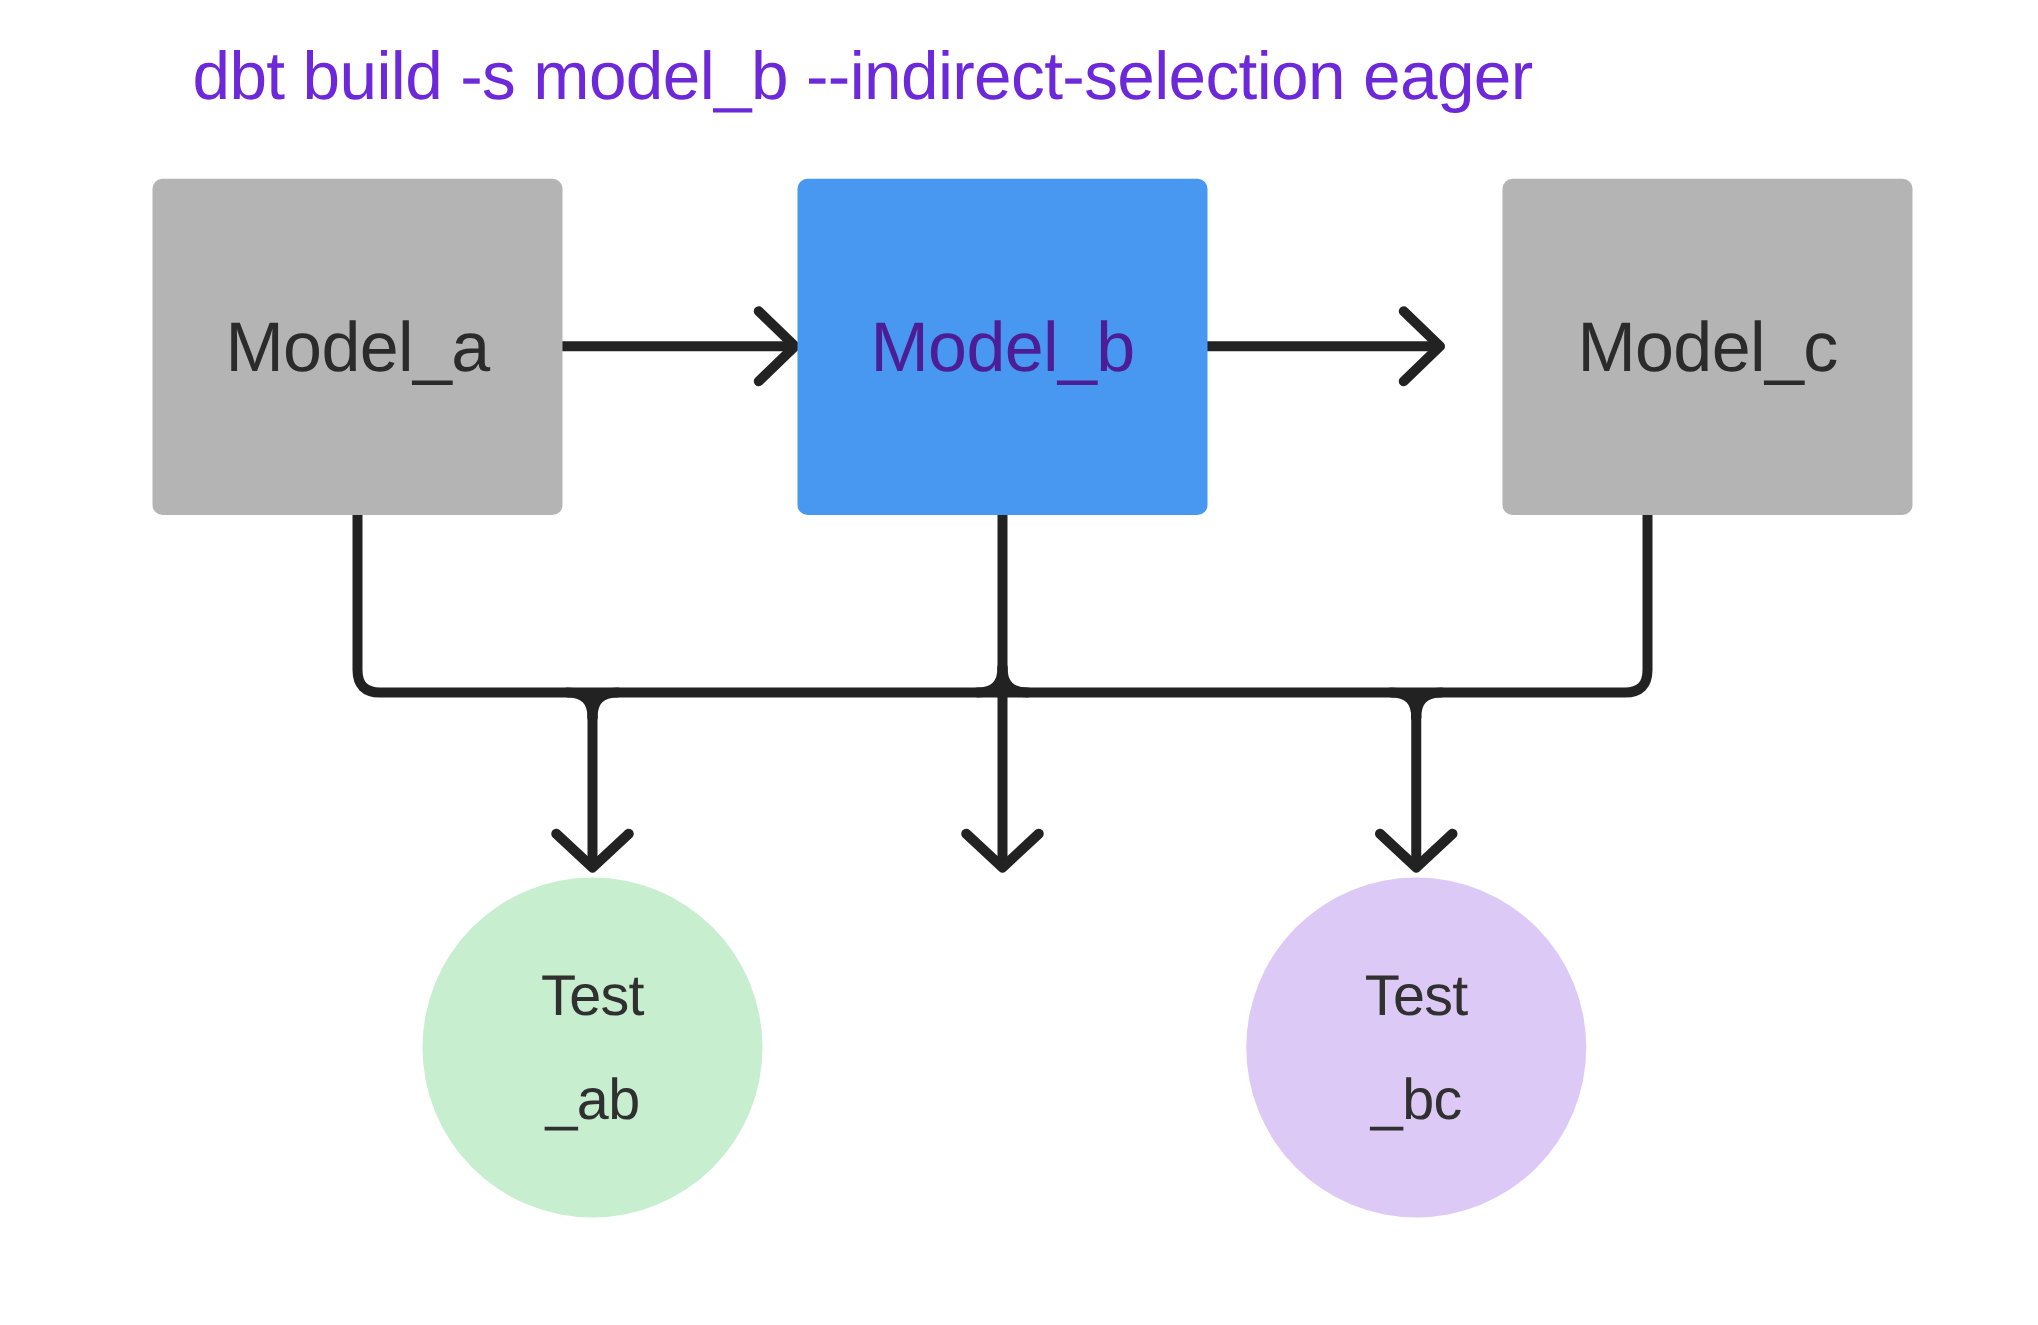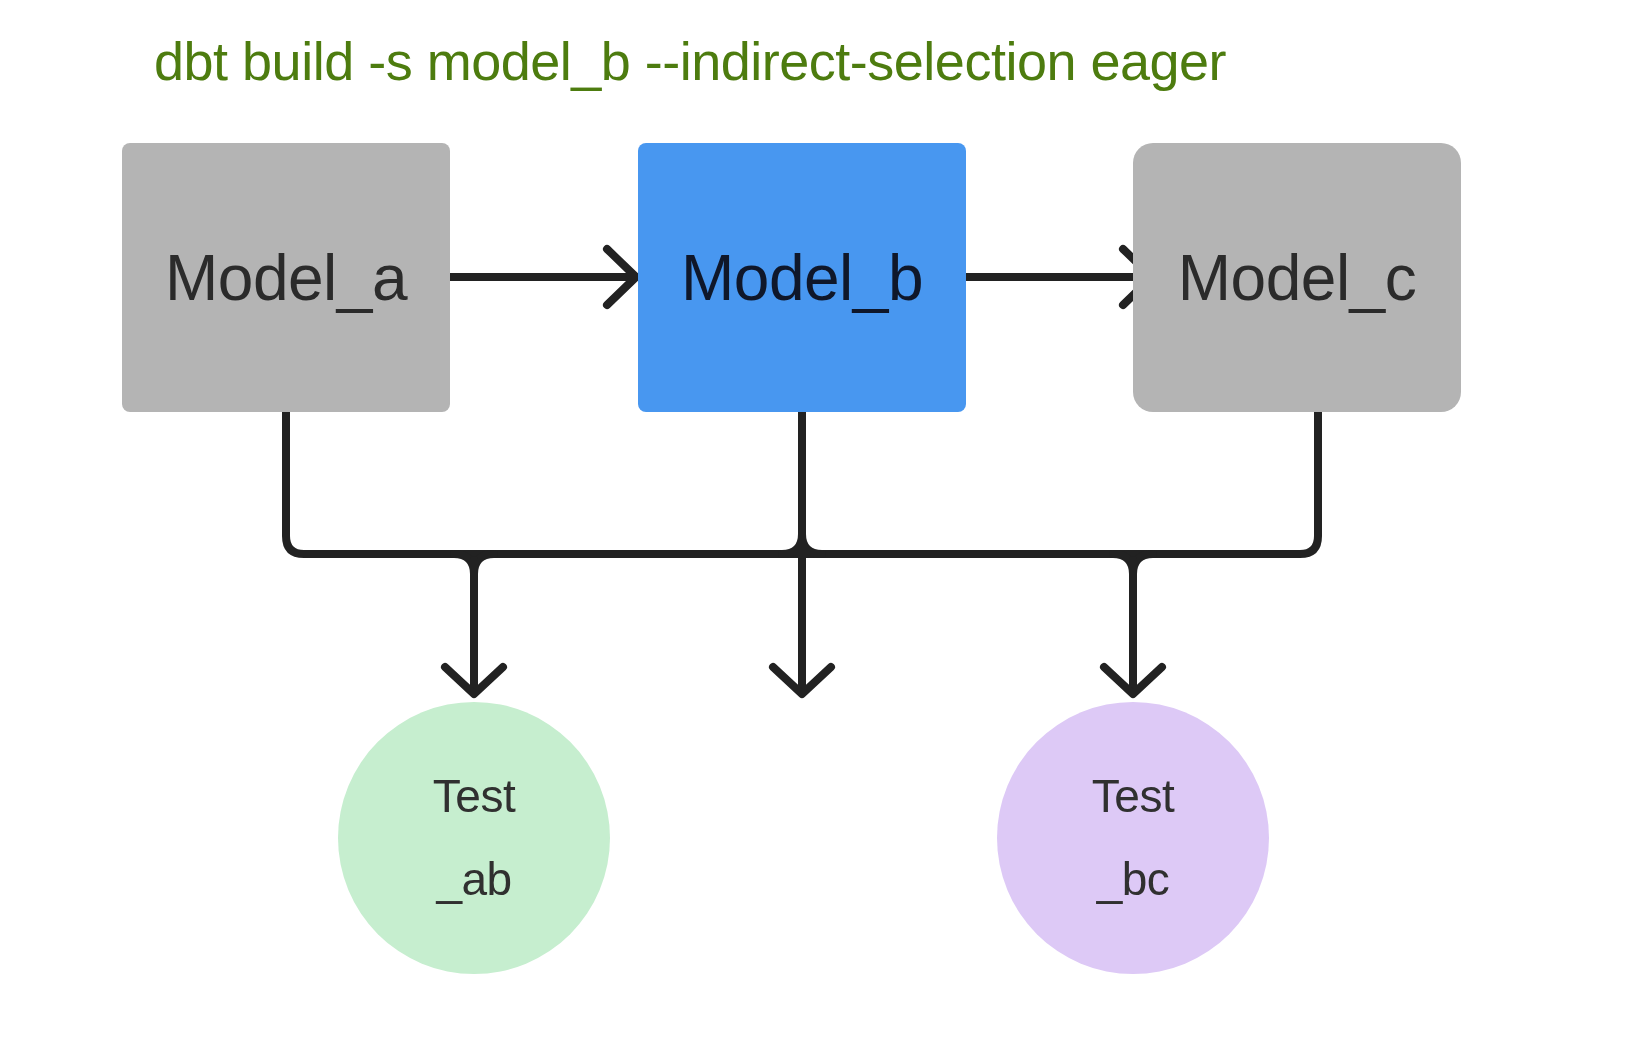--- a/index.html
+++ b/index.html
@@ -15,21 +15,21 @@
     overflow: hidden;
     font-family: "Liberation Sans", "DejaVu Sans", sans-serif;
   }
   .title {
     position: absolute;
     left: 154px;
     top: 30px;
     font-size: 54px;
     font-weight: 500;
     letter-spacing: -0.5px;
-    color: #4d7c0f;
+    color: #6d28d9;
     white-space: nowrap;
   }
   .edge-layer {
     position: absolute;
     left: 0;
     top: 0;
     width: 1630px;
     height: 1060px;
   }
   .edge-layer path {
@@ -43,43 +43,43 @@
     display: flex;
     align-items: center;
     justify-content: center;
     text-align: center;
   }
   .model-box {
     width: 328px;
     height: 269px;
     top: 143px;
     border-radius: 8px;
-    font-size: 64px;
+    font-size: 56px;
     font-weight: 500;
     letter-spacing: -0.5px;
     color: #2b2b2b;
   }
   .model-box.selected {
-    color: #0f172a;
+    color: #4c1d95;
   }
   .test-circle {
     width: 272px;
     height: 272px;
     top: 702px;
     border-radius: 50%;
     flex-direction: column;
     font-size: 46px;
     font-weight: 500;
     letter-spacing: -0.5px;
     color: #303030;
     line-height: 1.8;
   }
   #model-a { left: 122px; }
   #model-b { left: 638px; }
-  #model-c { left: 1133px; border-radius: 20px; }
+  #model-c { left: 1202px; }
   #test-ab { left: 338px; }
   #test-b  { left: 666px; }
   #test-bc { left: 997px; }
 </style>
 </head>
 <body>
 
 <div class="canvas">
 
   <div class="title">dbt build -s model_b --indirect-selection eager</div>

